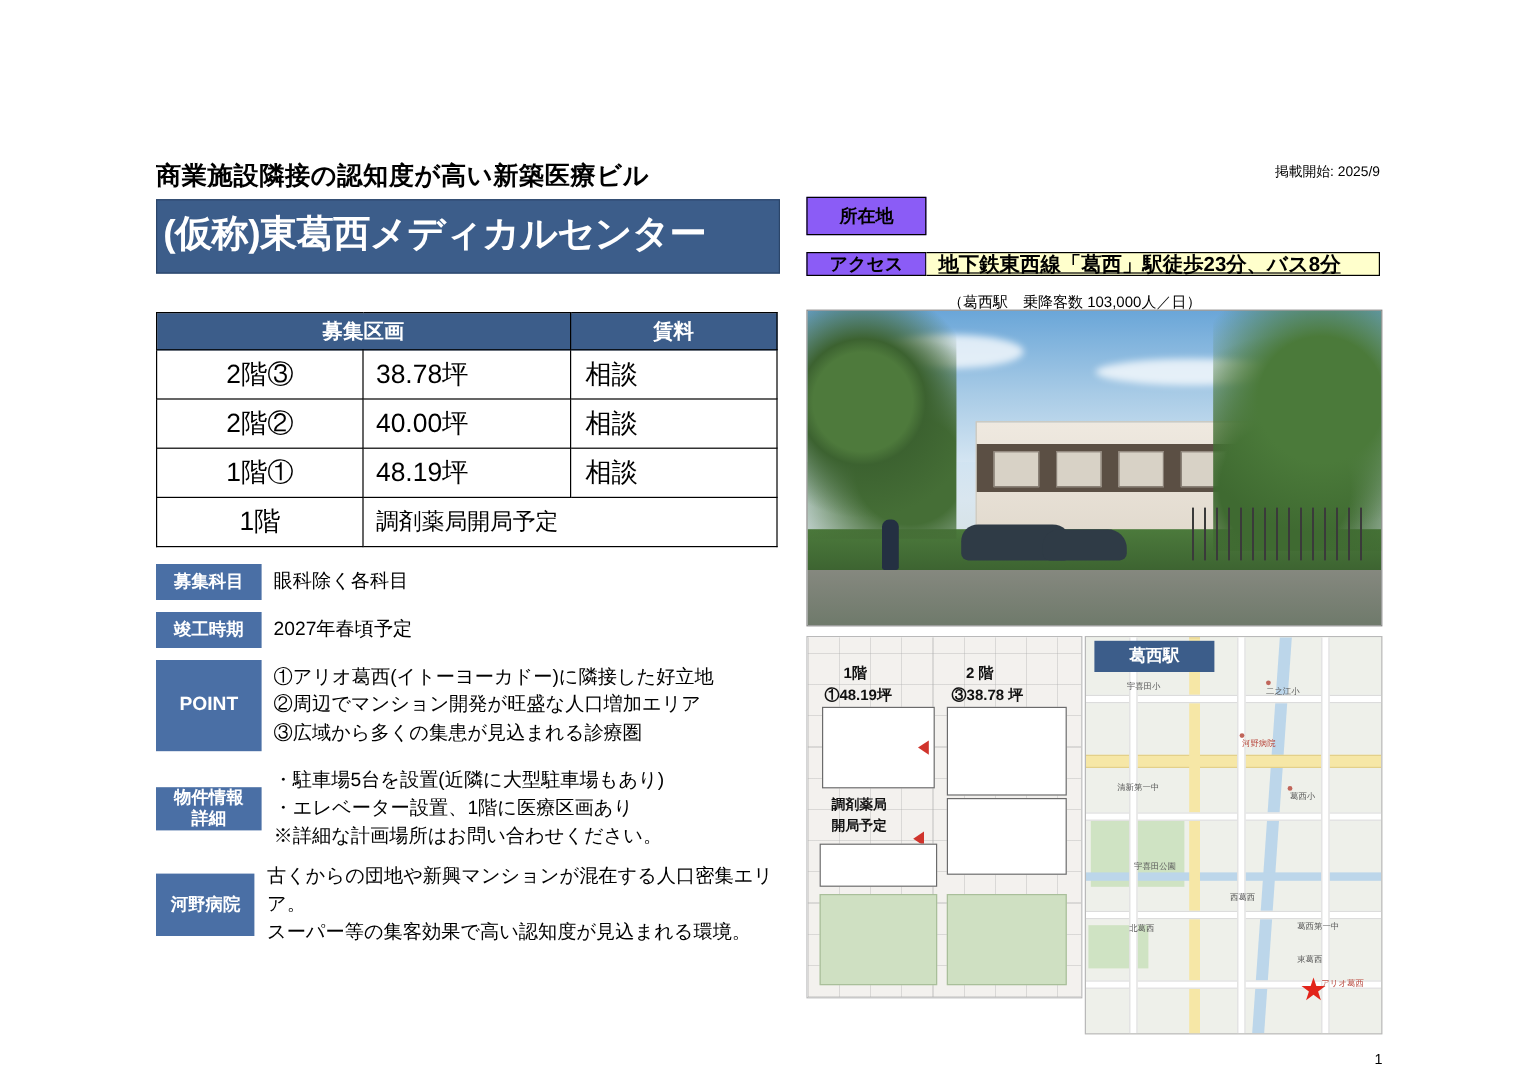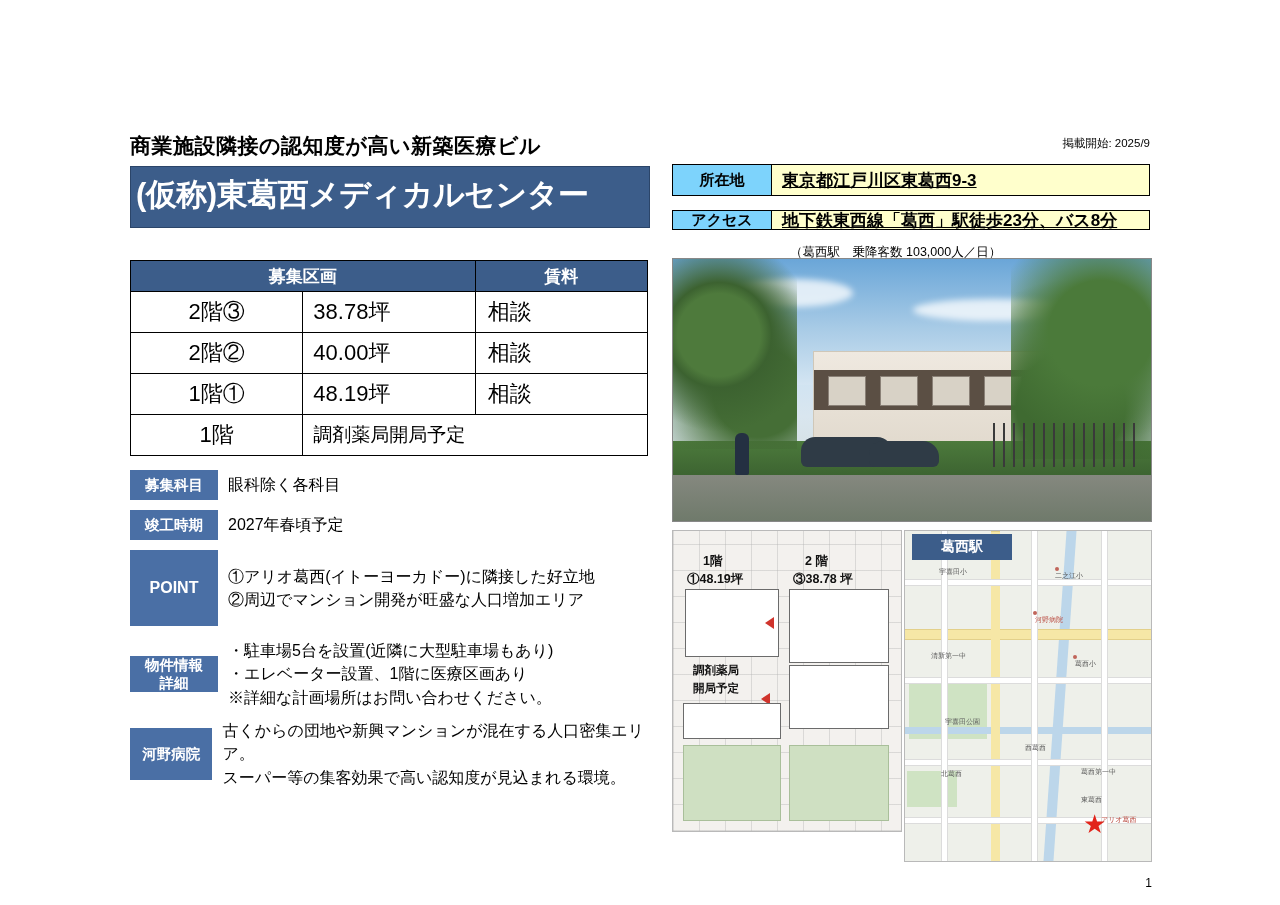--- a/index.html
+++ b/index.html
@@ -67,21 +67,21 @@
   }
 
   
   .info-row {
     position: absolute;
     display: flex;
     align-items: stretch;
   }
   .info-label {
     width: 100px;
-    background: #7dd3fc;
+    background: #8b5cf6;
     border: 1px solid #000;
     font-size: 15px;
     font-weight: bold;
     display: flex;
     align-items: center;
     justify-content: center;
     box-sizing: border-box;
   }
   .info-value {
     flex: 1;
@@ -381,23 +381,20 @@
 <div class="page">
 
   <div class="headline">商業施設隣接の認知度が高い新築医療ビル</div>
   <div class="pubdate">掲載開始: 2025/9</div>
 
   <div class="title-bar"></div>
   <div class="title-text">(仮称)東葛西メディカルセンター</div>
 
   <div class="info-row" style="left:672px; top:120px; width:478px; height:32px;">
     <div class="info-label">所在地</div>
-    <div class="info-value">
-        <span class="u">東京都江戸川区東葛西9-3</span>
-      </div>
   </div>
 
   <div class="info-row" style="left:672px; top:166px; width:478px; height:20px;">
     <div class="info-label">アクセス</div>
     <div class="info-value">
         <span class="u">地下鉄東西線「葛西」駅徒歩23分、バス8分</span>
       </div>
   </div>
   <div class="access-note" style="left:790px; top:200px;">（葛西駅　乗降客数 103,000人／日）</div>
 
@@ -439,20 +436,21 @@
   <div class="blk" style="left:130px; top:466px; width:518px; height:30px;">
     <div class="blk-label" style="width:88px;">竣工時期</div>
     <div class="blk-body">2027年春頃予定</div>
   </div>
 
   <div class="blk" style="left:130px; top:506px; width:518px; height:76px;">
     <div class="blk-label" style="width:88px; font-size:16px;">POINT</div>
     <div class="blk-body">
       <div>①アリオ葛西(イトーヨーカドー)に隣接した好立地</div>
       <div>②周辺でマンション開発が旺盛な人口増加エリア</div>
+      <div>③広域から多くの集患が見込まれる診療圏</div>
     </div>
   </div>
 
   <div class="blk" style="left:130px; top:594px; width:518px; height:72px;align-items:center;">
     <div class="blk-label" style="width:88px; flex-direction:column;">
       <div>物件情報</div>
       <div>詳細</div>
     </div>
     <div class="blk-body small">
       <div>・駐車場5台を設置(近隣に大型駐車場もあり)</div>

